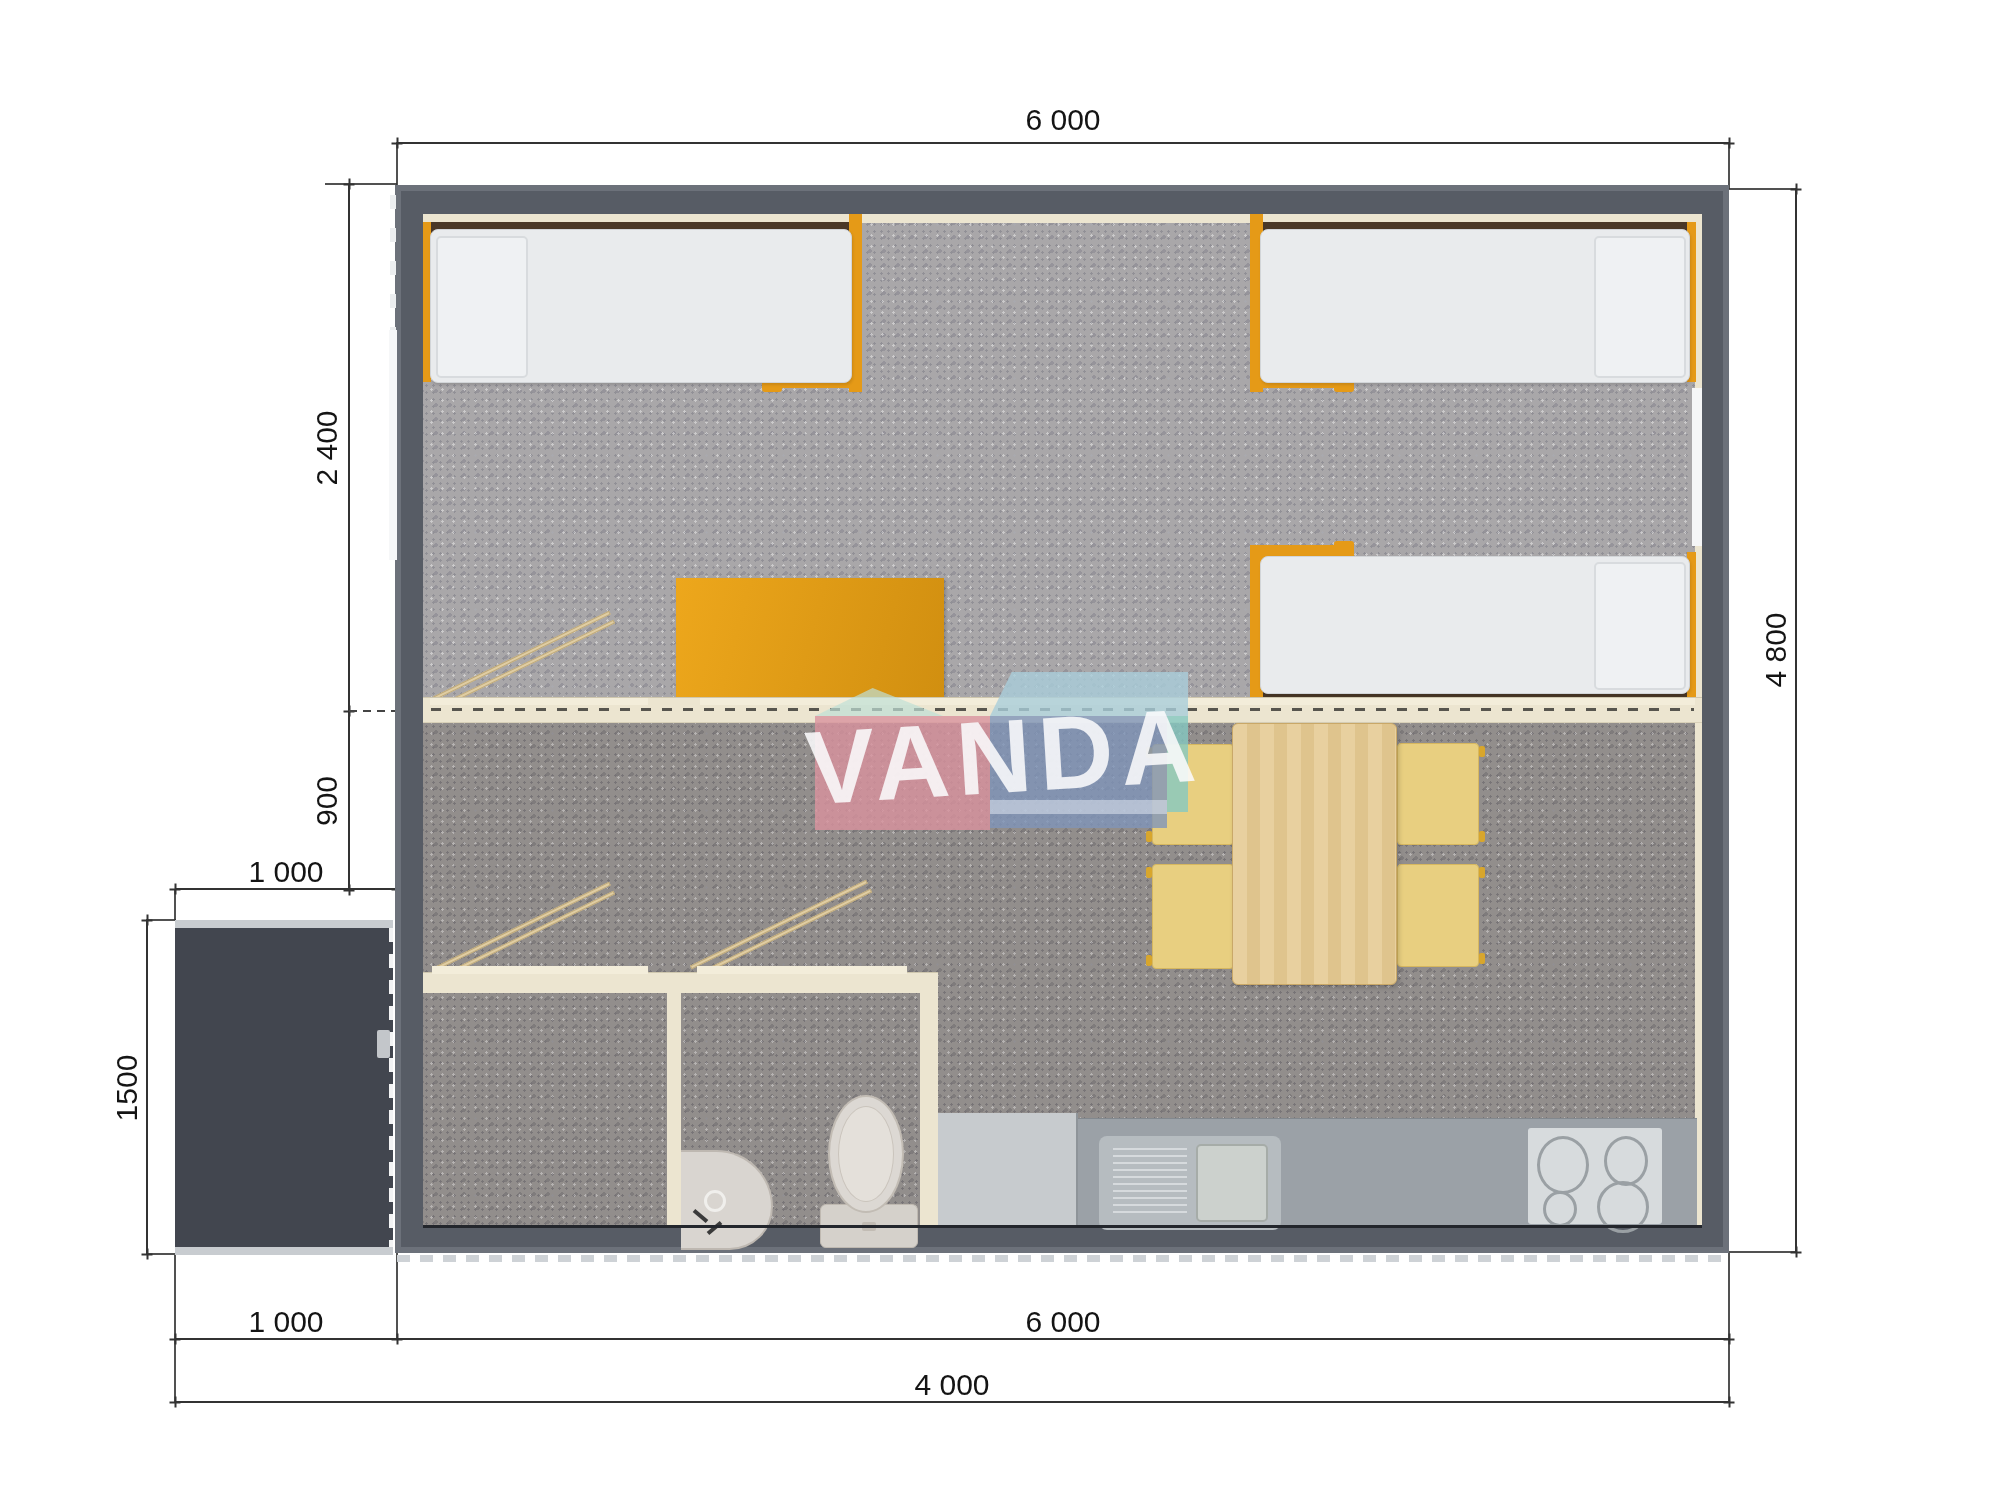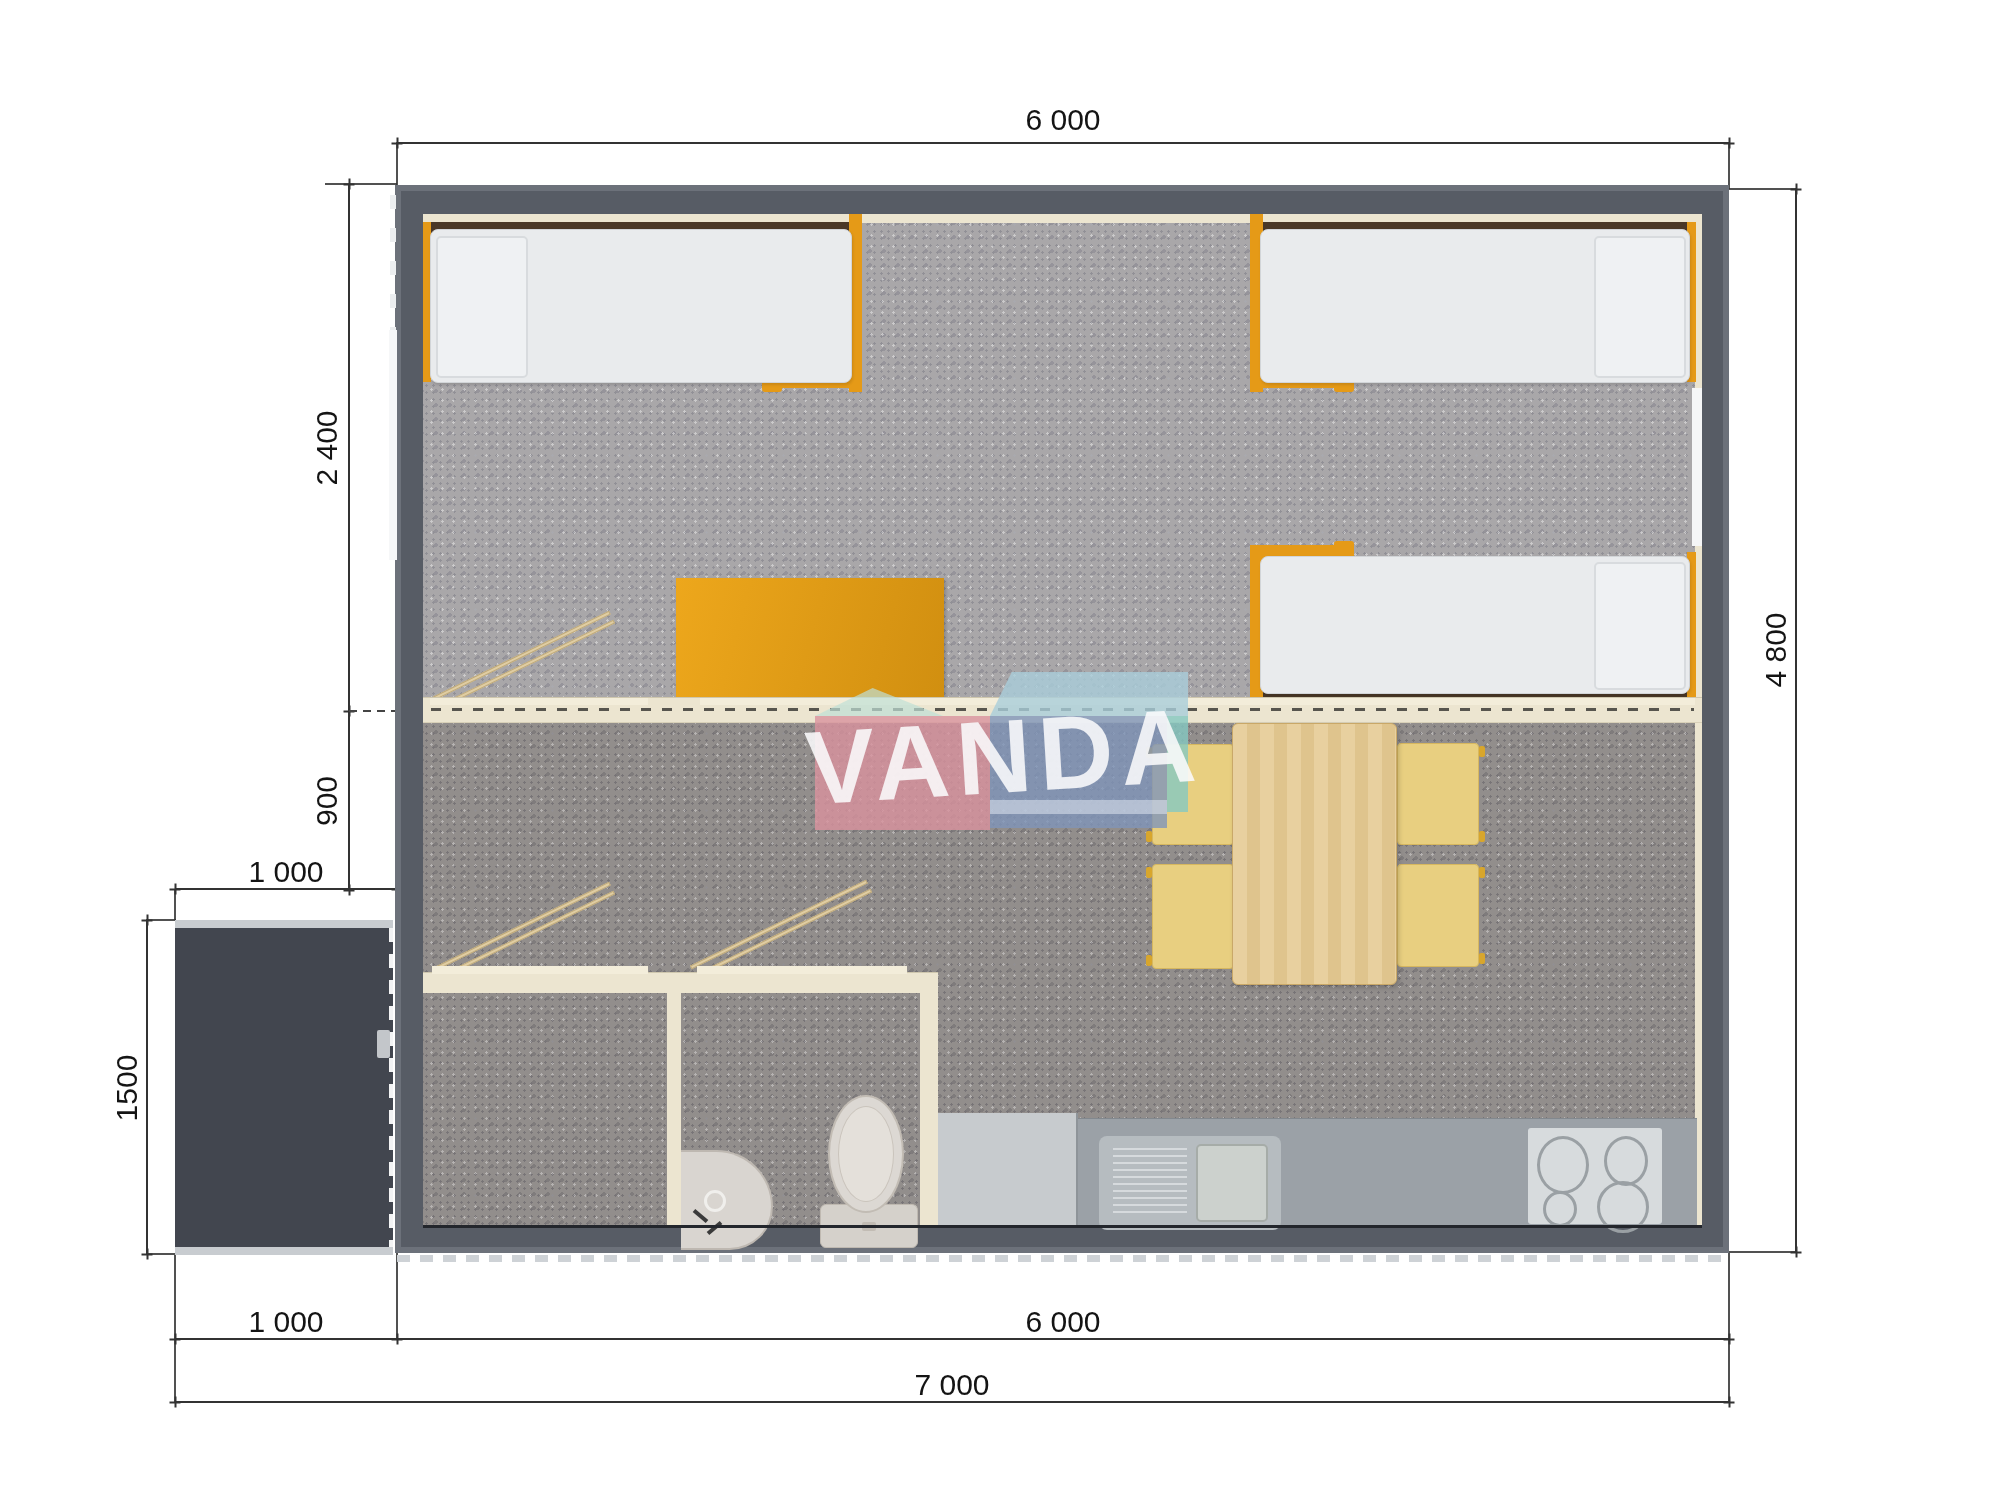--- a/index.html
+++ b/index.html
@@ -89,21 +89,21 @@
 
   <div class="dlh" style="left:175px;top:1338px;width:1554px;"></div>
   <div class="tick" style="left:175px;top:1339px;"></div>
     <div class="tick" style="left:397px;top:1339px;"></div>
     <div class="tick" style="left:1729px;top:1339px;"></div>
   <span class="dimlabel" style="left:286px;top:1322px;">1 000</span>
   <span class="dimlabel" style="left:1063px;top:1322px;">6 000</span>
   <div class="dlh" style="left:175px;top:1401px;width:1554px;"></div>
   <div class="tick" style="left:175px;top:1402px;"></div>
     <div class="tick" style="left:1729px;top:1402px;"></div>
-  <span class="dimlabel" style="left:952px;top:1385px;">7 000</span>
+  <span class="dimlabel" style="left:952px;top:1385px;">4 000</span>
   <div class="ext v" style="left:174px;top:1255px;height:148px;"></div>
   <div class="ext v" style="left:396px;top:1253px;height:87px;"></div>
   <div class="ext v" style="left:1728px;top:1253px;height:150px;"></div>
 
   <div class="abs" style="left:175px;top:920px;width:218px;height:335px;background:#42464f;">
     <div class="abs" style="left:0;top:0;width:100%;height:8px;background:#c8ccd0;"></div>
     <div class="abs" style="left:0;bottom:0;width:100%;height:8px;background:#c8ccd0;"></div>
   </div>
   <div class="abs" style="left:389px;top:928px;width:4px;height:319px;background:repeating-linear-gradient(180deg,#f2f3f4 0 14px,transparent 14px 26px);"></div>
   <div class="abs" style="left:377px;top:1030px;width:13px;height:28px;background:#c3c6ca;border-radius:2px;"></div>

